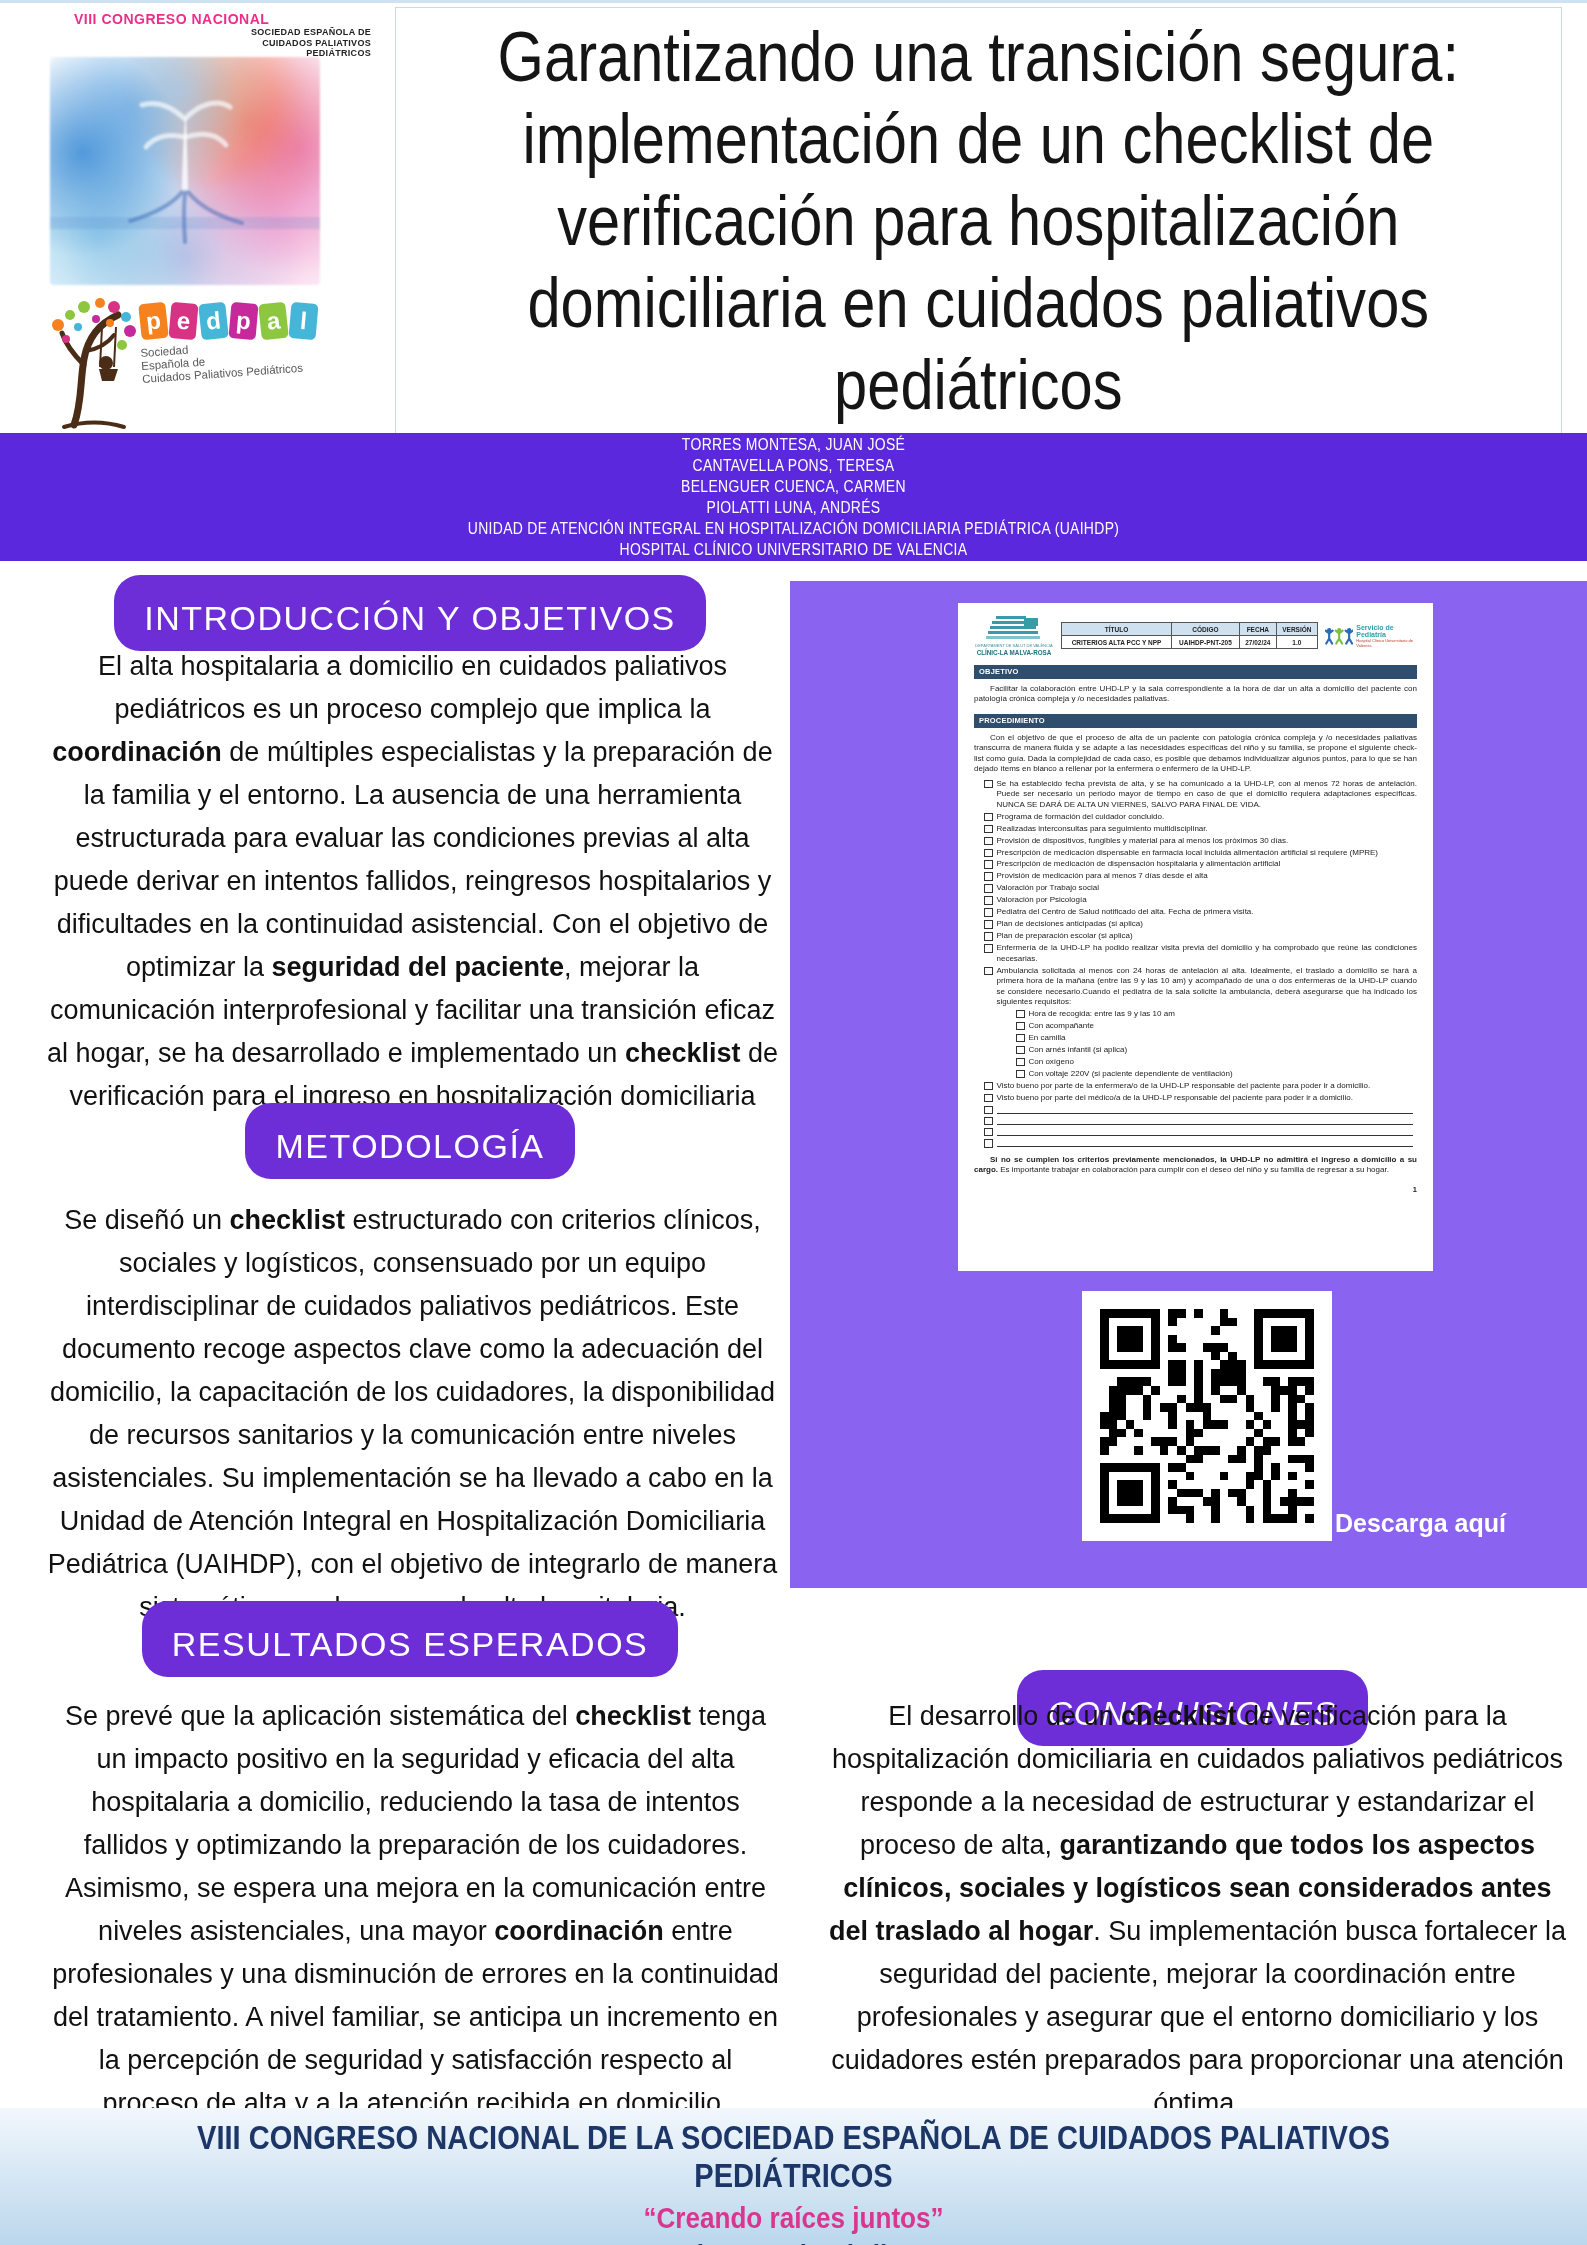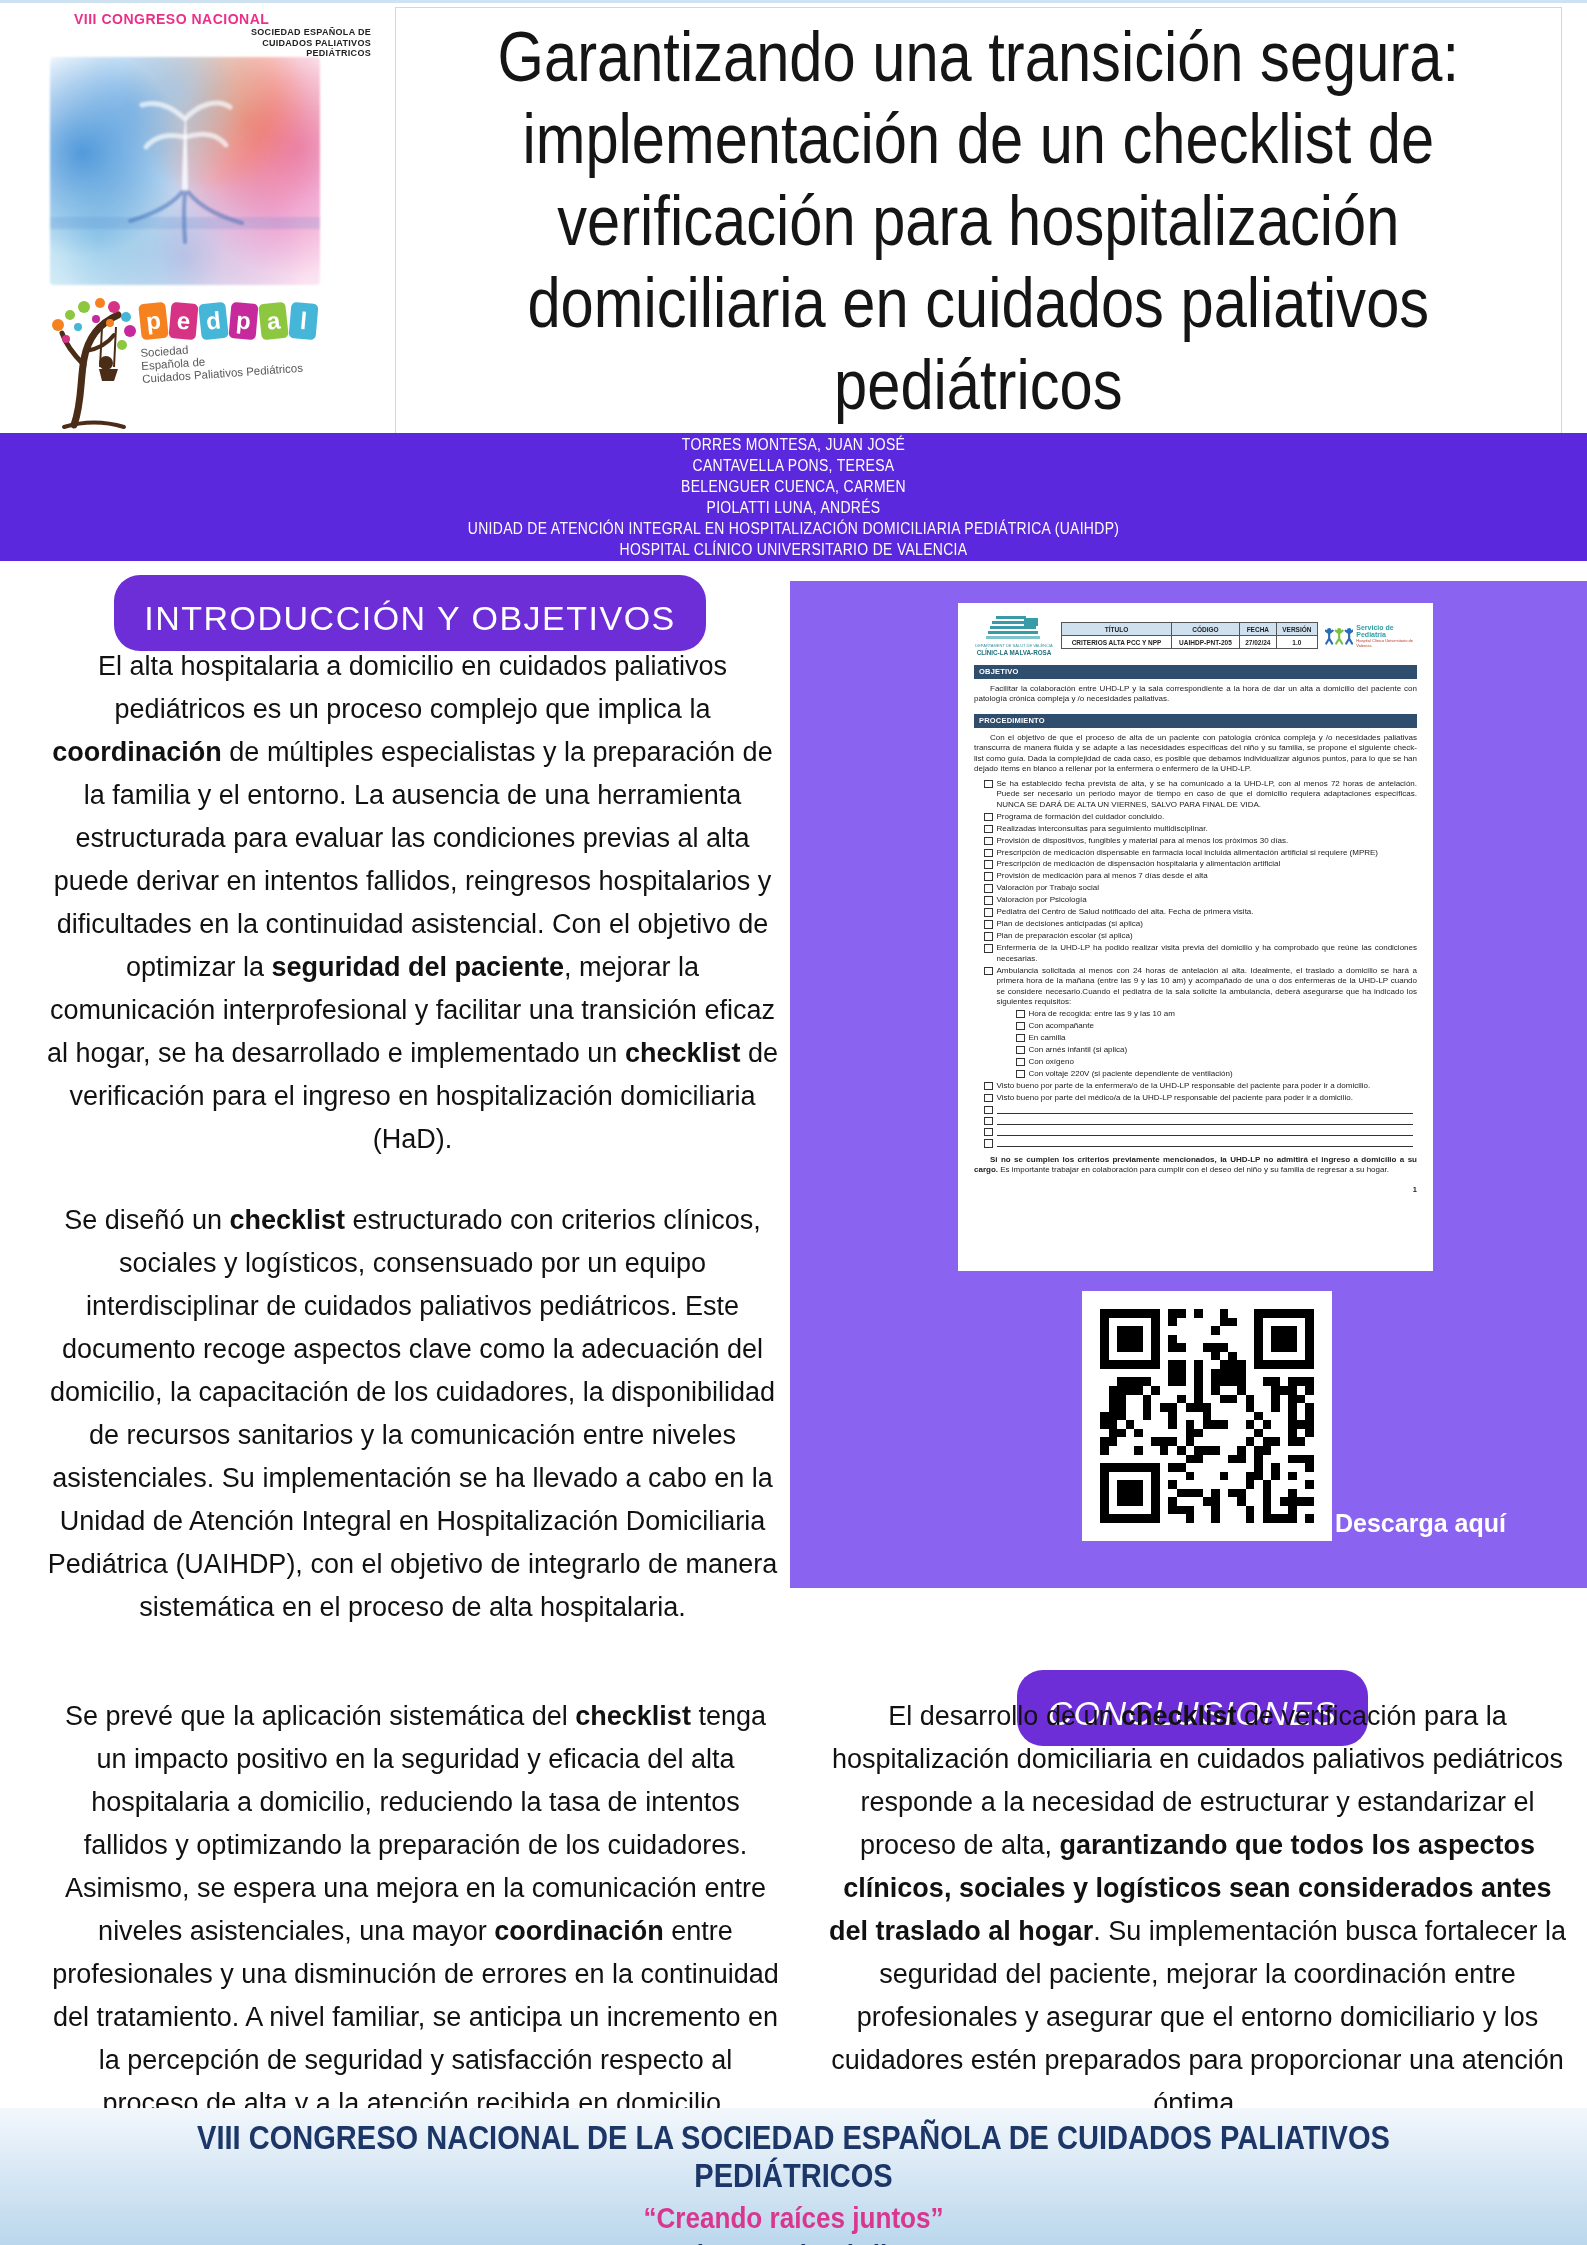--- a/index.html
+++ b/index.html
@@ -167,20 +167,23 @@
       <div class="author-line">PIOLATTI LUNA, ANDRÉS</div>
       <div class="author-line">UNIDAD DE ATENCIÓN INTEGRAL EN HOSPITALIZACIÓN DOMICILIARIA PEDIÁTRICA (UAIHDP)</div>
       <div class="author-line">HOSPITAL CLÍNICO UNIVERSITARIO DE VALENCIA</div>
     </div>
 
   <div class="pill-wrap" style="left:45px; top:572px; width:730px;">
     <span class="pill">INTRODUCCIÓN Y OBJETIVOS</span>
   </div>
   <div class="para" style="left:45px; top:642px; width:735px;"><span>El alta hospitalaria a domicilio en cuidados paliativos pediátricos es un proceso complejo que implica la </span><b>coordinación</b><span> de múltiples especialistas y la preparación de la familia y el entorno. La ausencia de una herramienta estructurada para evaluar las condiciones previas al alta puede derivar en intentos fallidos, reingresos hospitalarios y dificultades en la continuidad asistencial. Con el objetivo de optimizar la </span><b>seguridad del paciente</b><span>, mejorar la comunicación interprofesional y facilitar una transición eficaz al hogar, se ha desarrollado e implementado un </span><b>checklist</b><span> de verificación para el ingreso en hospitalización domiciliaria (HaD).</span></div>
 
+  <div class="pill-wrap" style="left:45px; top:1100px; width:730px;">
+    <span class="pill">METODOLOGÍA</span>
+  </div>
   <div class="para" style="left:45px; top:1196px; width:735px;"><span>Se diseñó un </span><b>checklist</b><span> estructurado con criterios clínicos, sociales y logísticos, consensuado por un equipo interdisciplinar de cuidados paliativos pediátricos. Este documento recoge aspectos clave como la adecuación del domicilio, la capacitación de los cuidadores, la disponibilidad de recursos sanitarios y la comunicación entre niveles asistenciales. Su implementación se ha llevado a cabo en la Unidad de Atención Integral en Hospitalización Domiciliaria Pediátrica (UAIHDP), con el objetivo de integrarlo de manera sistemática en el proceso de alta hospitalaria.</span></div>
 
   <div class="panel">
     <div class="doc">
       <div class="doc-header">
         <div class="clinic-logo">
           <svg width="56" height="26" viewBox="0 0 56 26">
             <rect x="10" y="0" width="30" height="3" fill="#3a9ba8"></rect>
             <rect x="6" y="5" width="40" height="3" fill="#3a9ba8"></rect>
             <rect x="38" y="2" width="14" height="8" fill="#3a9ba8"></rect>
@@ -633,20 +636,23 @@
           <rect x="19" y="24" width="1" height="1" fill="#000"></rect>
           <rect x="20" y="24" width="1" height="1" fill="#000"></rect>
           <rect x="21" y="24" width="1" height="1" fill="#000"></rect>
           <rect x="22" y="24" width="1" height="1" fill="#000"></rect>
           <rect x="24" y="24" width="1" height="1" fill="#000"></rect>
         </svg>
     </div>
     <div class="qr-label">Descarga aquí</div>
   </div>
 
+  <div class="pill-wrap" style="left:45px; top:1598px; width:730px;">
+    <span class="pill">RESULTADOS ESPERADOS</span>
+  </div>
   <div class="pill-wrap" style="left:820px; top:1667px; width:745px;font-style:italic;">
     <span class="pill">CONCLUSIONES</span>
   </div>
   <div class="para" style="left:48px; top:1692px; width:735px;"><span>Se prevé que la aplicación sistemática del </span><b>checklist</b><span> tenga un impacto positivo en la seguridad y eficacia del alta hospitalaria a domicilio, reduciendo la tasa de intentos fallidos y optimizando la preparación de los cuidadores. Asimismo, se espera una mejora en la comunicación entre niveles asistenciales, una mayor </span><b>coordinación</b><span> entre profesionales y una disminución de errores en la continuidad del tratamiento. A nivel familiar, se anticipa un incremento en la percepción de seguridad y satisfacción respecto al proceso de alta y a la atención recibida en domicilio.</span></div>
   <div class="para" style="left:825px; top:1692px; width:745px;"><span>El desarrollo de un </span><b>checklist</b><span> de verificación para la hospitalización domiciliaria en cuidados paliativos pediátricos responde a la necesidad de estructurar y estandarizar el proceso de alta, </span><b>garantizando que todos los aspectos clínicos, sociales y logísticos sean considerados antes del traslado al hogar</b><span>. Su implementación busca fortalecer la seguridad del paciente, mejorar la coordinación entre profesionales y asegurar que el entorno domiciliario y los cuidadores estén preparados para proporcionar una atención óptima.</span></div>
 
   <div class="footer">
     <div class="f-line1">VIII CONGRESO NACIONAL DE LA SOCIEDAD ESPAÑOLA DE CUIDADOS PALIATIVOS PEDIÁTRICOS</div>
     <div class="f-line2">“Creando raíces juntos”</div>
     <div class="f-line3">Murcia 3 y 4 de Abril 2025</div>

